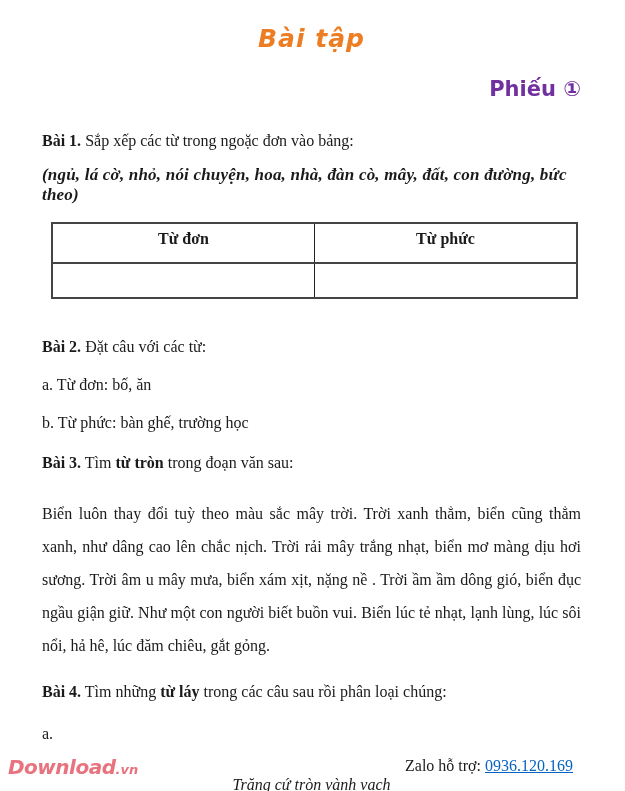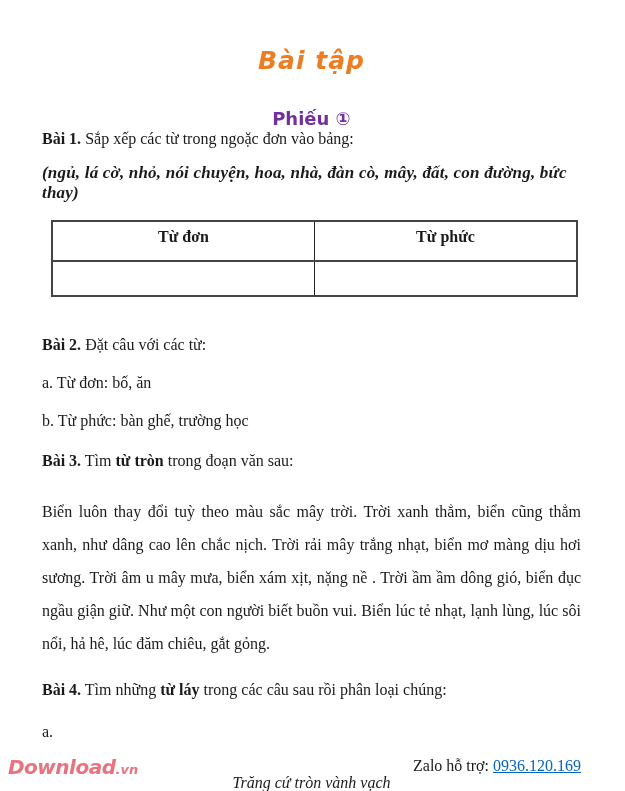--- a/index.html
+++ b/index.html
@@ -18,32 +18,31 @@
     padding: 24px 44px 0 42px;
   }
   .doc-title {
     text-align: center;
     font-family: "DejaVu Sans", sans-serif;
     font-style: italic;
     font-weight: bold;
     font-size: 25px;
     color: #ED7D22;
     letter-spacing: 1px;
-    margin-top: 22px;
   }
   .doc-subtitle {
-    text-align: center;
+    text-align: right;
     font-family: "DejaVu Sans", sans-serif;
     font-weight: bold;
-    font-size: 18px;
+    font-size: 21px;
     color: #7030A0;
-    margin-top: 33px;
+    margin-top: 24px;
   }
   .ex-line { margin-top: 0; line-height: 20px; }
-  .ex1-line { }
+  .ex1-line { margin-top: 30px; }
   .word-list {
     margin-top: 14px;
     font-weight: bold;
     font-style: italic;
     font-size: 17px;
     letter-spacing: 0.2px;
   }
   b.ex-label { font-weight: bold; }
   table.sort-table {
     margin-top: 17px;
@@ -79,21 +78,21 @@
   .verse {
     margin-top: 27px;
     text-align: center;
     font-style: italic;
     font-size: 16px;
   }
   .verse-line { line-height: 28px; }
   .footer {
     position: absolute;
     left: 0;
-    right: 0;
+    right: 8px;
     bottom: 12px;
     height: 30px;
   }
   .logo {
     position: absolute;
     left: 8px;
     bottom: 0;
     font-family: "DejaVu Sans", sans-serif;
     font-weight: bold;
     font-style: italic;
@@ -119,21 +118,21 @@
 
 <div class="page">
   <div class="content">
 
     <div class="doc-title">Bài tập</div>
 
     <div class="doc-subtitle">Phiếu ①</div>
 
     <p class="ex-line ex1-line"><b class="ex-label">Bài 1.</b><span> Sắp xếp các từ trong ngoặc đơn vào bảng:</span></p>
 
-    <p class="word-list">(ngủ, lá cờ, nhỏ, nói chuyện, hoa, nhà, đàn cò, mây, đất, con đường, bức thay)</p>
+    <p class="word-list">(ngủ, lá cờ, nhỏ, nói chuyện, hoa, nhà, đàn cò, mây, đất, con đường, bức theo)</p>
 
     <table class="sort-table">
       <tbody>
           <tr>
         <th>Từ đơn</th>
         <th>Từ phức</th>
       </tr>
       <tr class="row-divider">
         <td class="blank-cell"></td>
         <td class="blank-cell"></td>

